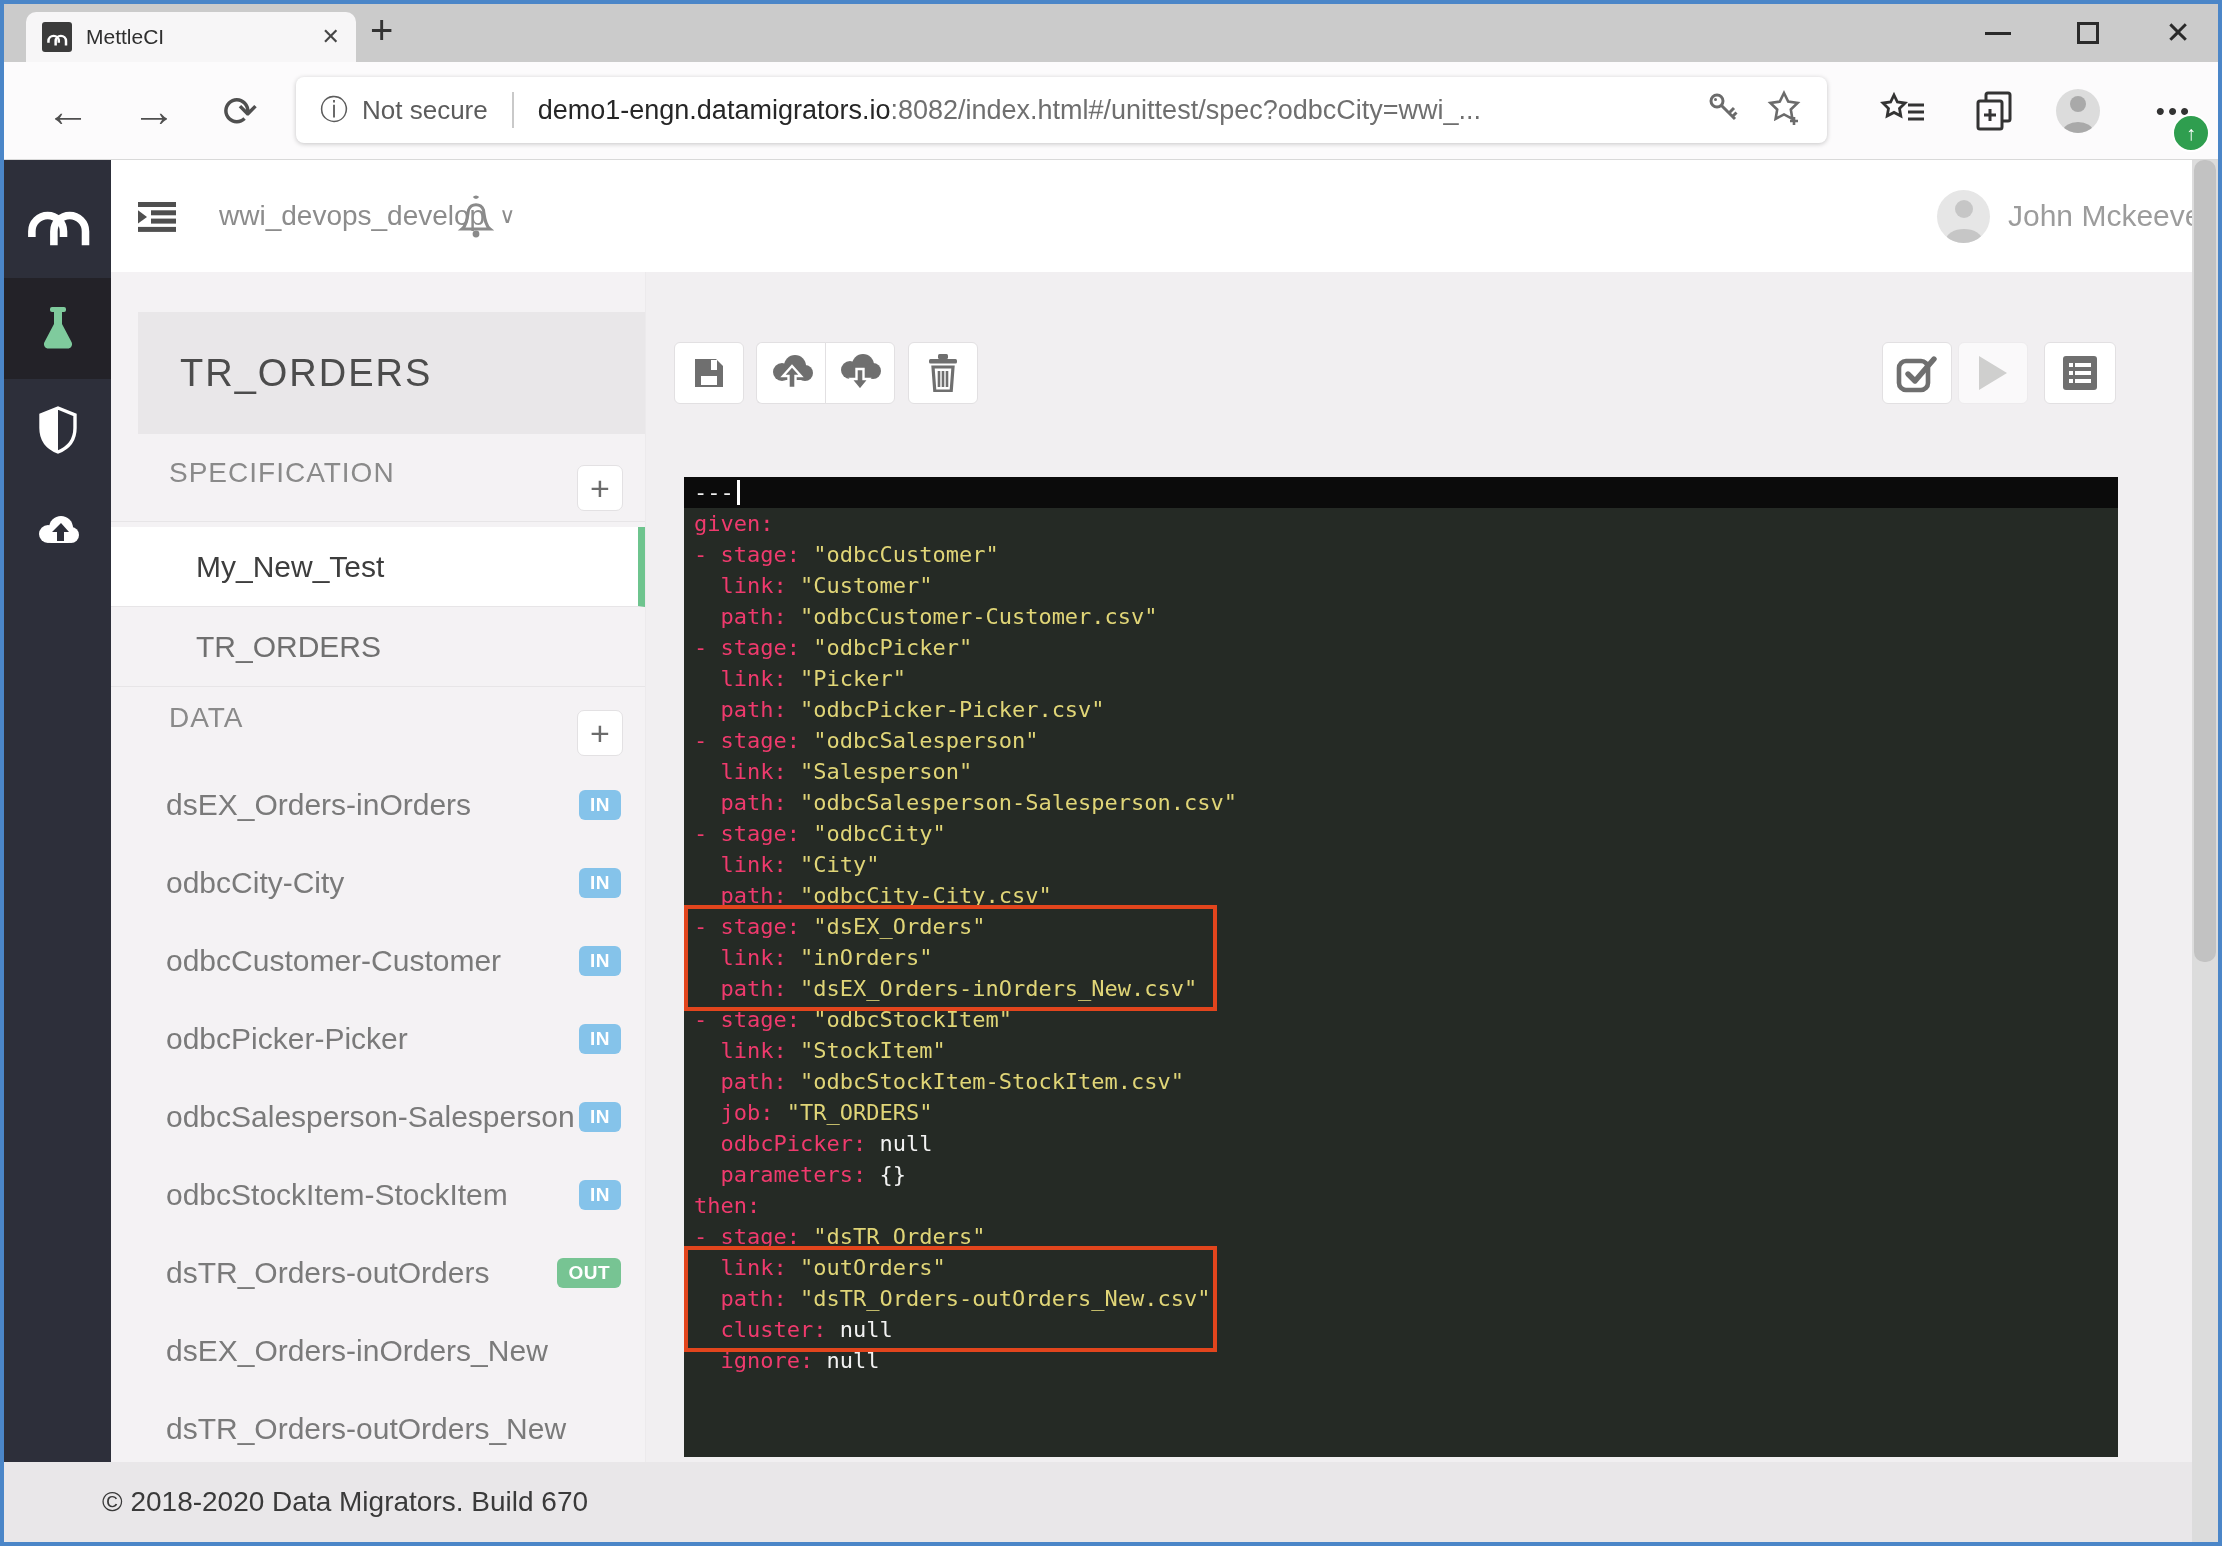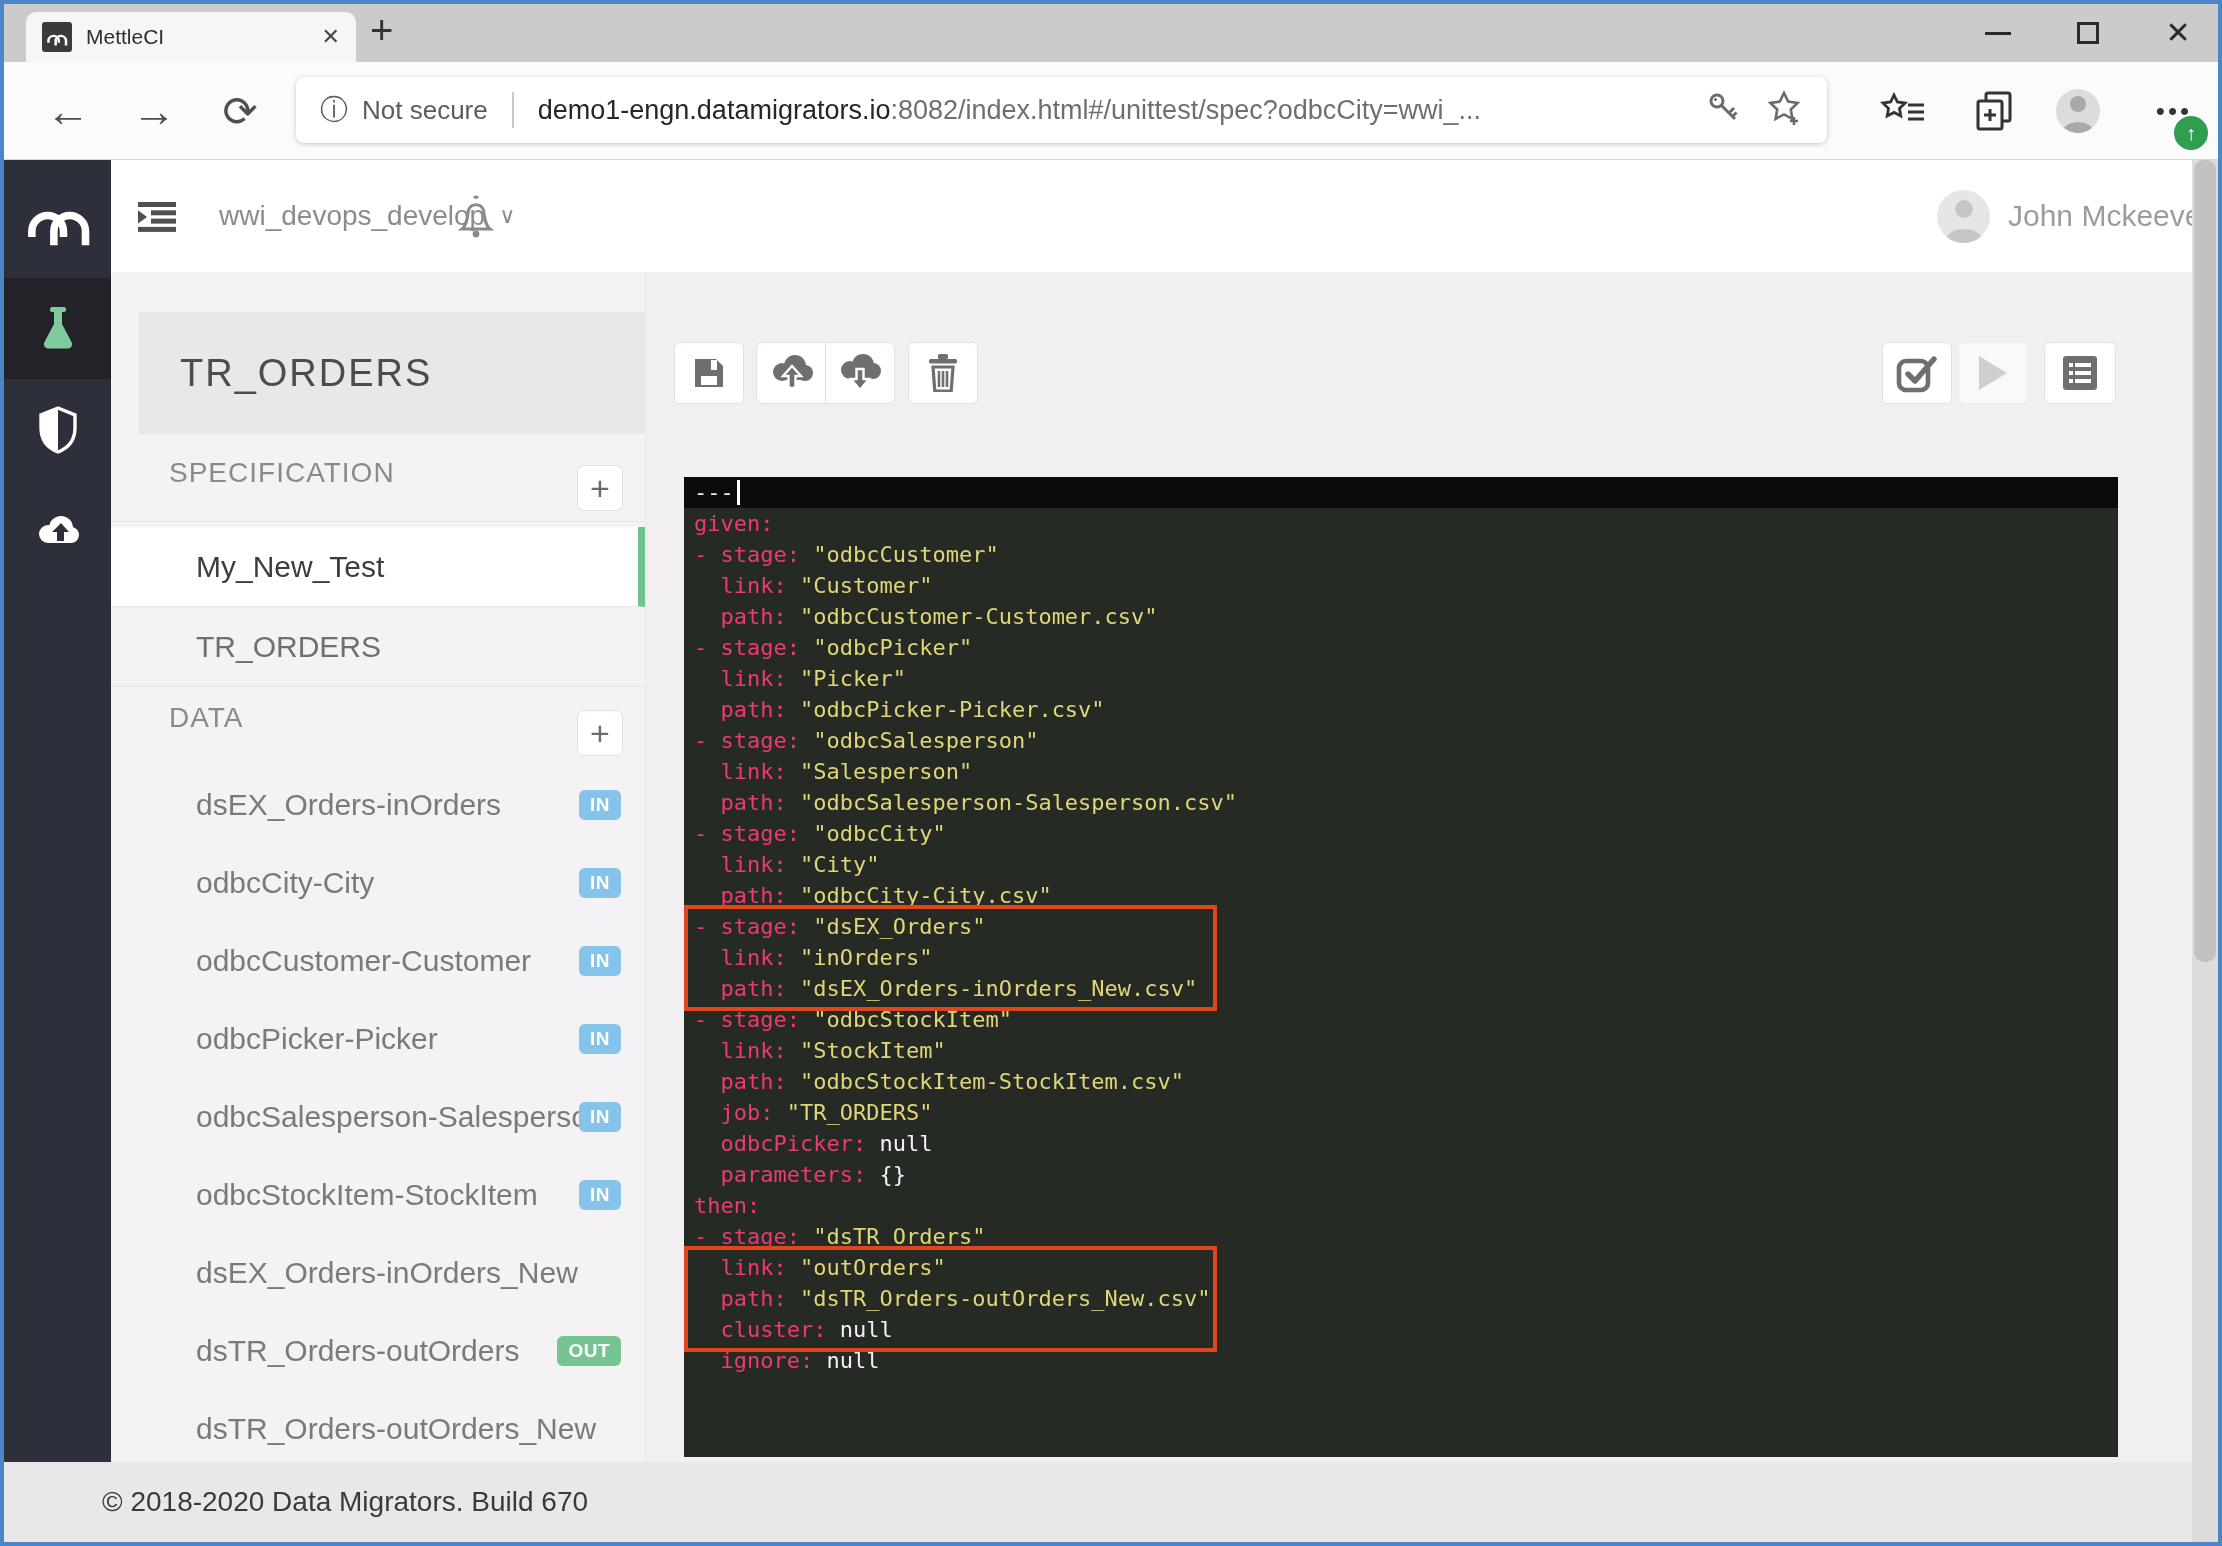--- a/index.html
+++ b/index.html
@@ -52,21 +52,21 @@
   .sec-label{margin-left:58px;font-size:28px;color:#8a8a8a;letter-spacing:1px;}
   .plus-btn{position:absolute;left:466px;width:46px;height:46px;background:#fff;border:1px solid #e3e1e3;border-radius:7px;
     display:flex;align-items:center;justify-content:center;font-size:34px;color:#6b6b6b;box-sizing:border-box;}
   .spec-items{position:absolute;left:0;right:0;top:255px;}
   .spec-item{height:80px;display:flex;align-items:center;border-bottom:1px solid #e7e5e7;box-sizing:border-box;}
   .spec-item .item-label{margin-left:85px;font-size:30px;color:#6f6f6f;}
   .spec-item.active{background:#ffffff;border-right:7px solid #6ec48e;}
   .spec-item.active .item-label{color:#3d3d3d;}
   .data-items{position:absolute;left:0;right:0;top:494px;}
   .data-item{height:78px;display:flex;align-items:center;position:relative;}
-  .data-item .item-label{margin-left:85px;font-size:30px;color:#7a7a7a;}
+  .data-item .item-label{margin-left:55px;font-size:30px;color:#7a7a7a;}
   .badge{position:absolute;right:24px;padding:4px 11px;border-radius:6px;color:#fff;font-size:19px;font-weight:bold;letter-spacing:.5px;}
   .badge-in{background:#85c3ea;}
   .badge-out{background:#77c493;}
   
   .main{position:absolute;left:641px;top:112px;right:0;bottom:80px;background:#f1eff1;border-left:1px solid #eceaec;}
   .tbtn{position:absolute;top:70px;width:70px;height:62px;background:#fff;border:1px solid #e2e0e2;border-radius:6px;
     display:flex;align-items:center;justify-content:center;box-sizing:border-box;}
   .tbtn.joined-left{border-radius:6px 0 0 6px;border-right:none;}
   .tbtn.joined-right{border-radius:0 6px 6px 0;}
   .tbtn.disabled{background:#faf9fa;border-color:#edebed;}
@@ -292,25 +292,25 @@
           </div>
           <div class="data-item">
             <span class="item-label">odbcSalesperson-Salesperson</span>
             <span class="badge badge-in">IN</span>
           </div>
           <div class="data-item">
             <span class="item-label">odbcStockItem-StockItem</span>
             <span class="badge badge-in">IN</span>
           </div>
           <div class="data-item">
-            <span class="item-label">dsEX_Orders-inOrders_New</span>
-          </div>
-          <div class="data-item">
             <span class="item-label">dsTR_Orders-outOrders</span>
             <span class="badge badge-out">OUT</span>
+          </div>
+          <div class="data-item">
+            <span class="item-label">dsEX_Orders-inOrders_New</span>
           </div>
           <div class="data-item">
             <span class="item-label">dsTR_Orders-outOrders_New</span>
           </div>
         </div>
     </div>
 
     <div class="main">
       <span class="tbtn" style="left:28px;">
         <svg width="34" height="34" viewBox="0 0 34 34">

